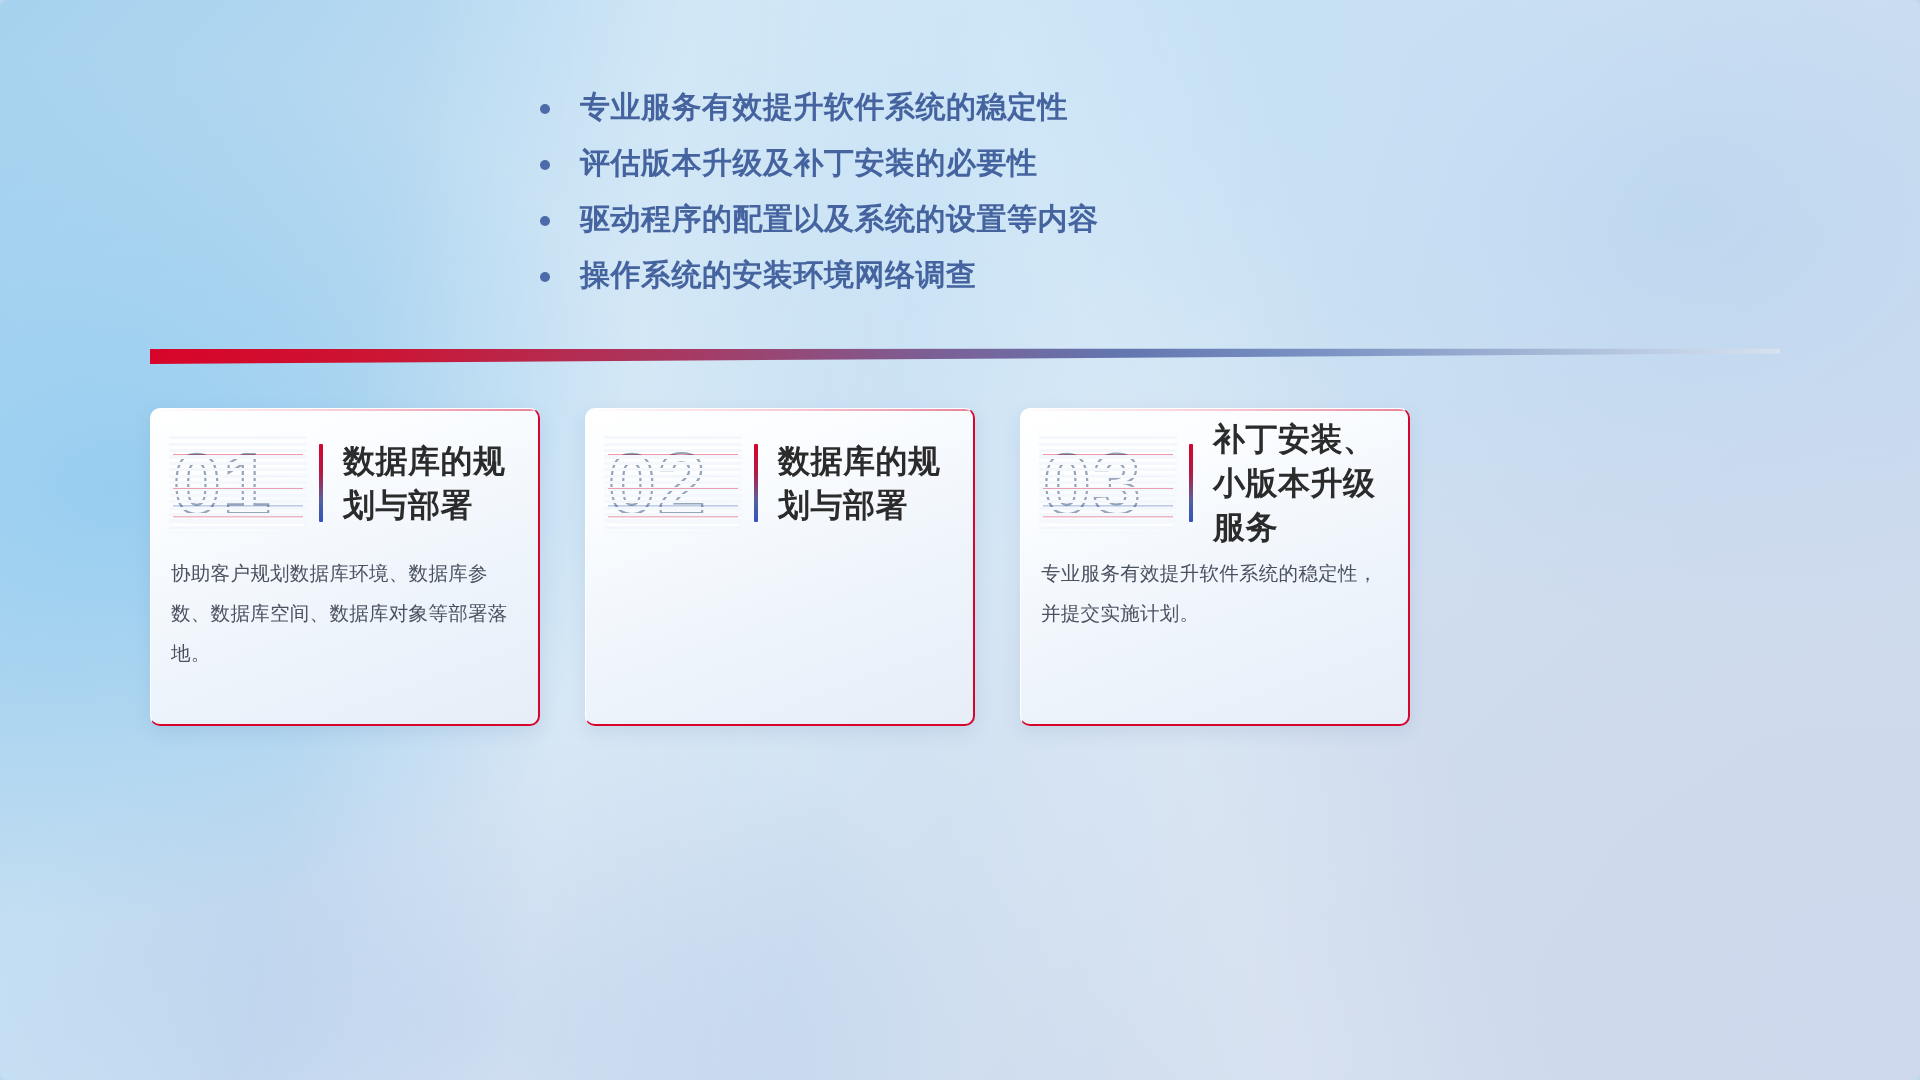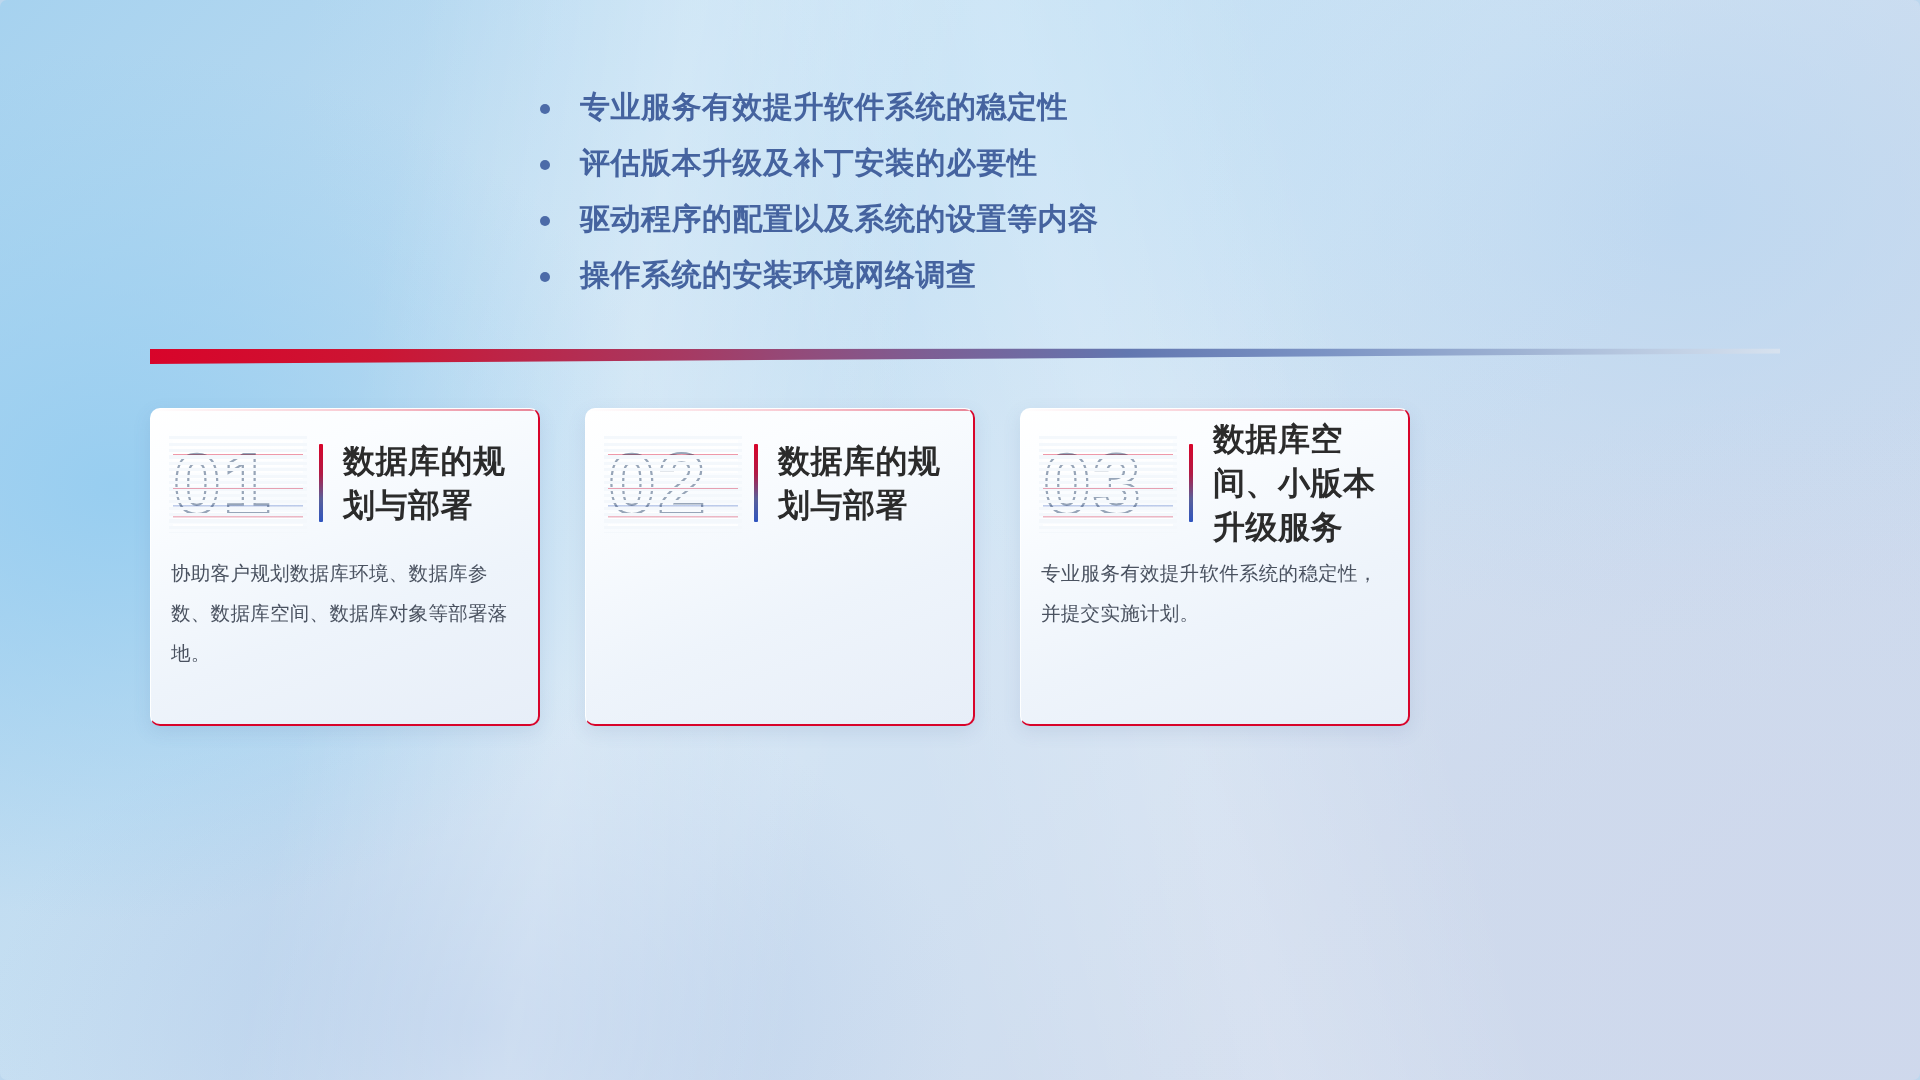--- a/index.html
+++ b/index.html
@@ -287,20 +287,20 @@
     </div>
 
     <div class="card">
       <div class="card-head">
         <div class="card-number">
           <span class="numtxt">03</span>
           <span class="stripes"></span>
           <span class="flecks"></span>
         </div>
         <div class="card-rule"></div>
-        <div class="card-title">数据库空间、小版本升级服务</div>
+        <div class="card-title">补丁安装、小版本升级服务</div>
       </div>
       <div class="card-body">专业服务有效提升软件系统的稳定性，并提交实施计划。</div>
     </div>
 
   </div>
 
 </div>
 
 </body></html>

